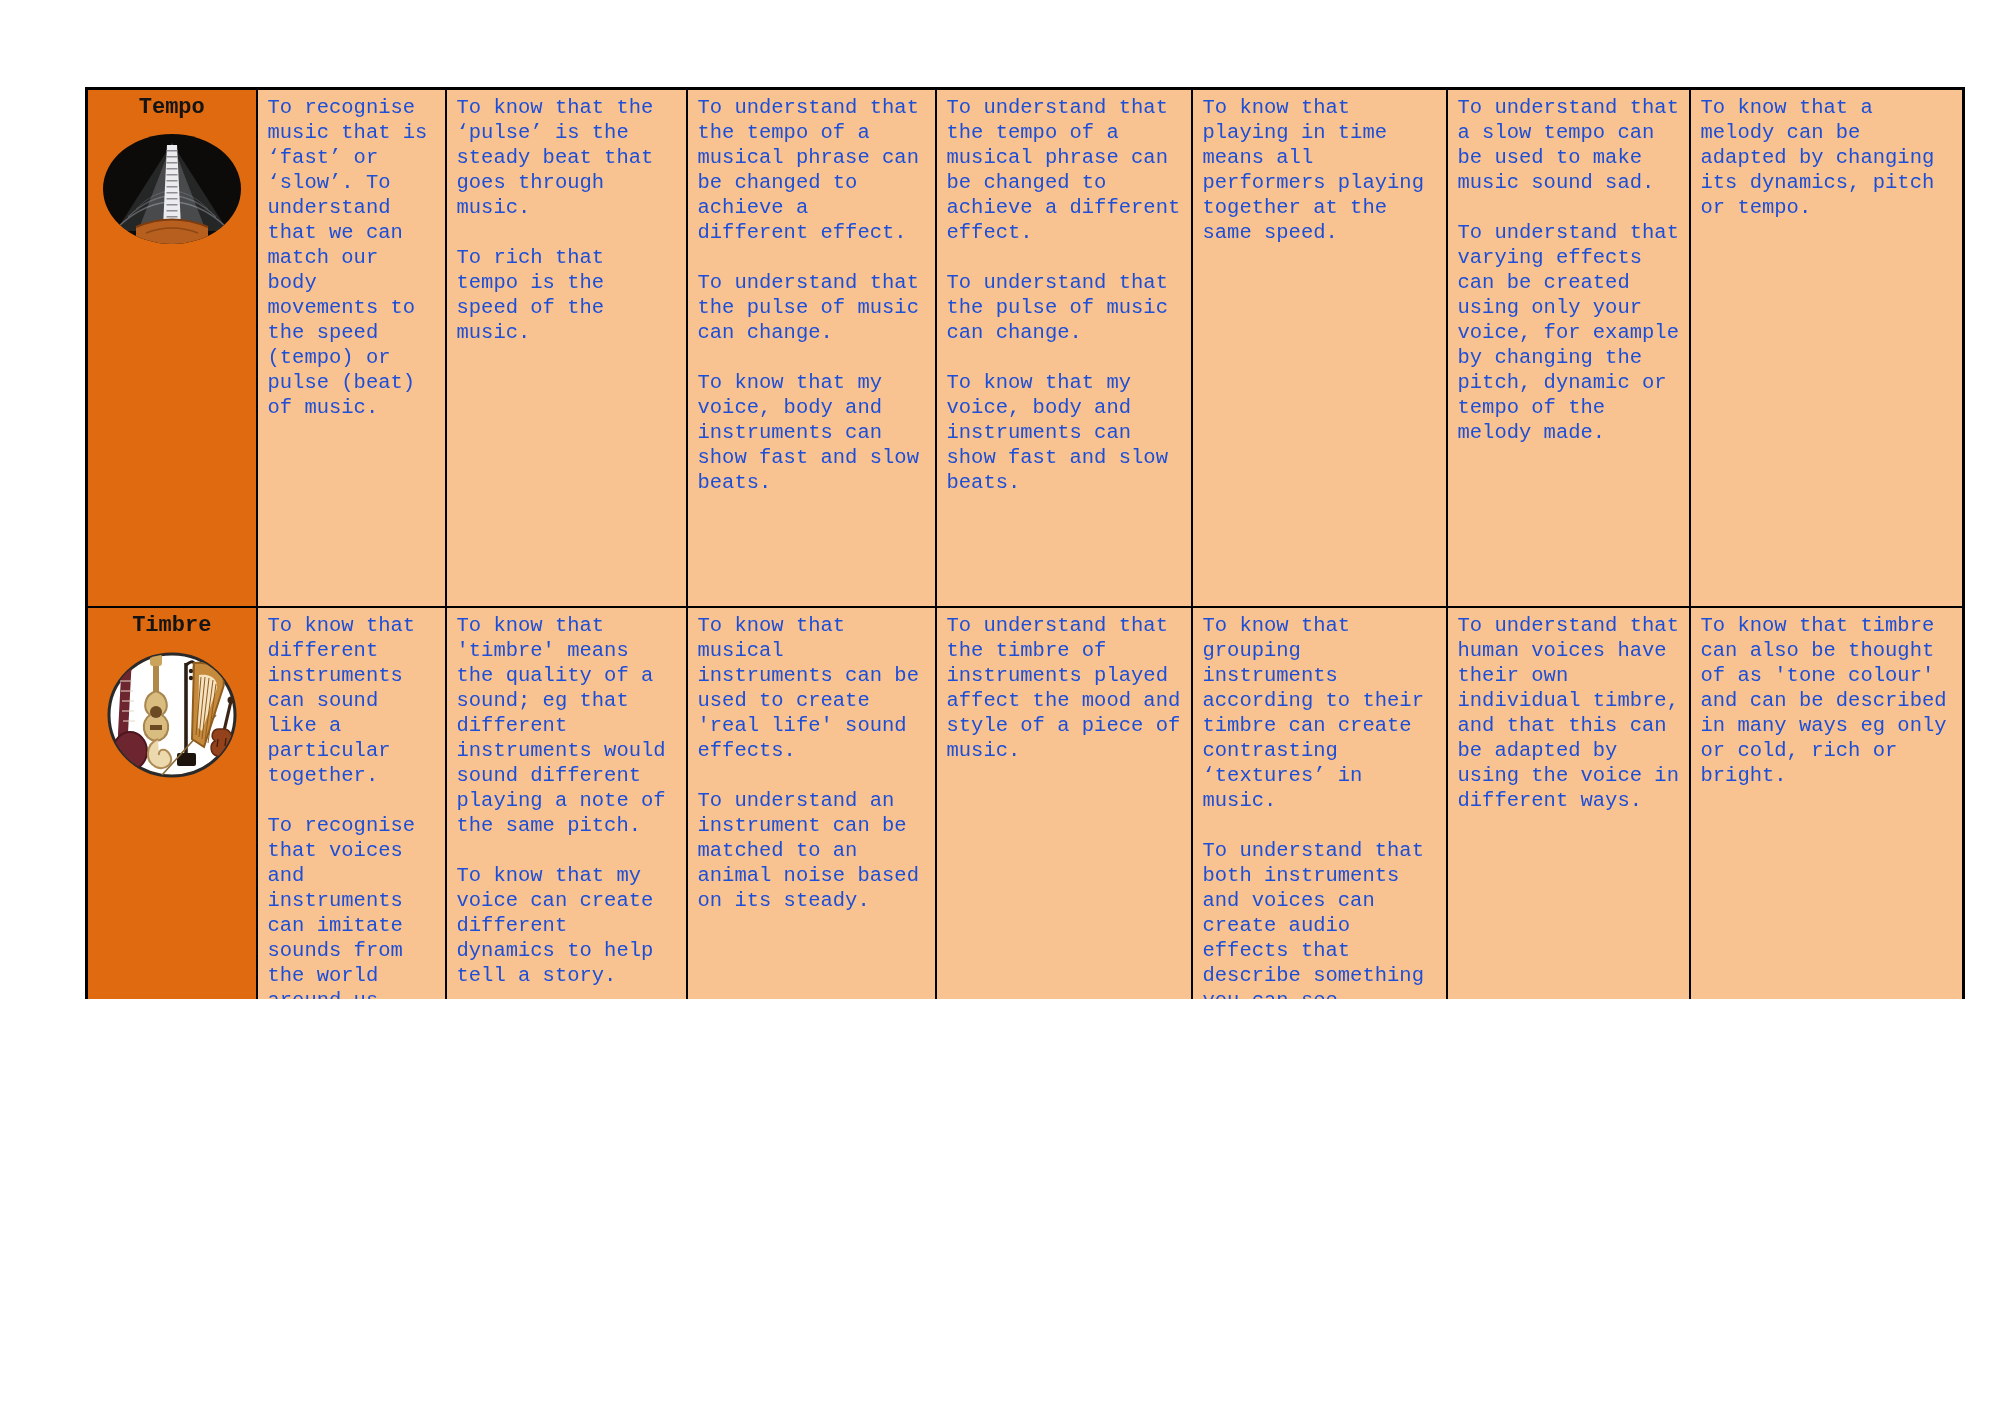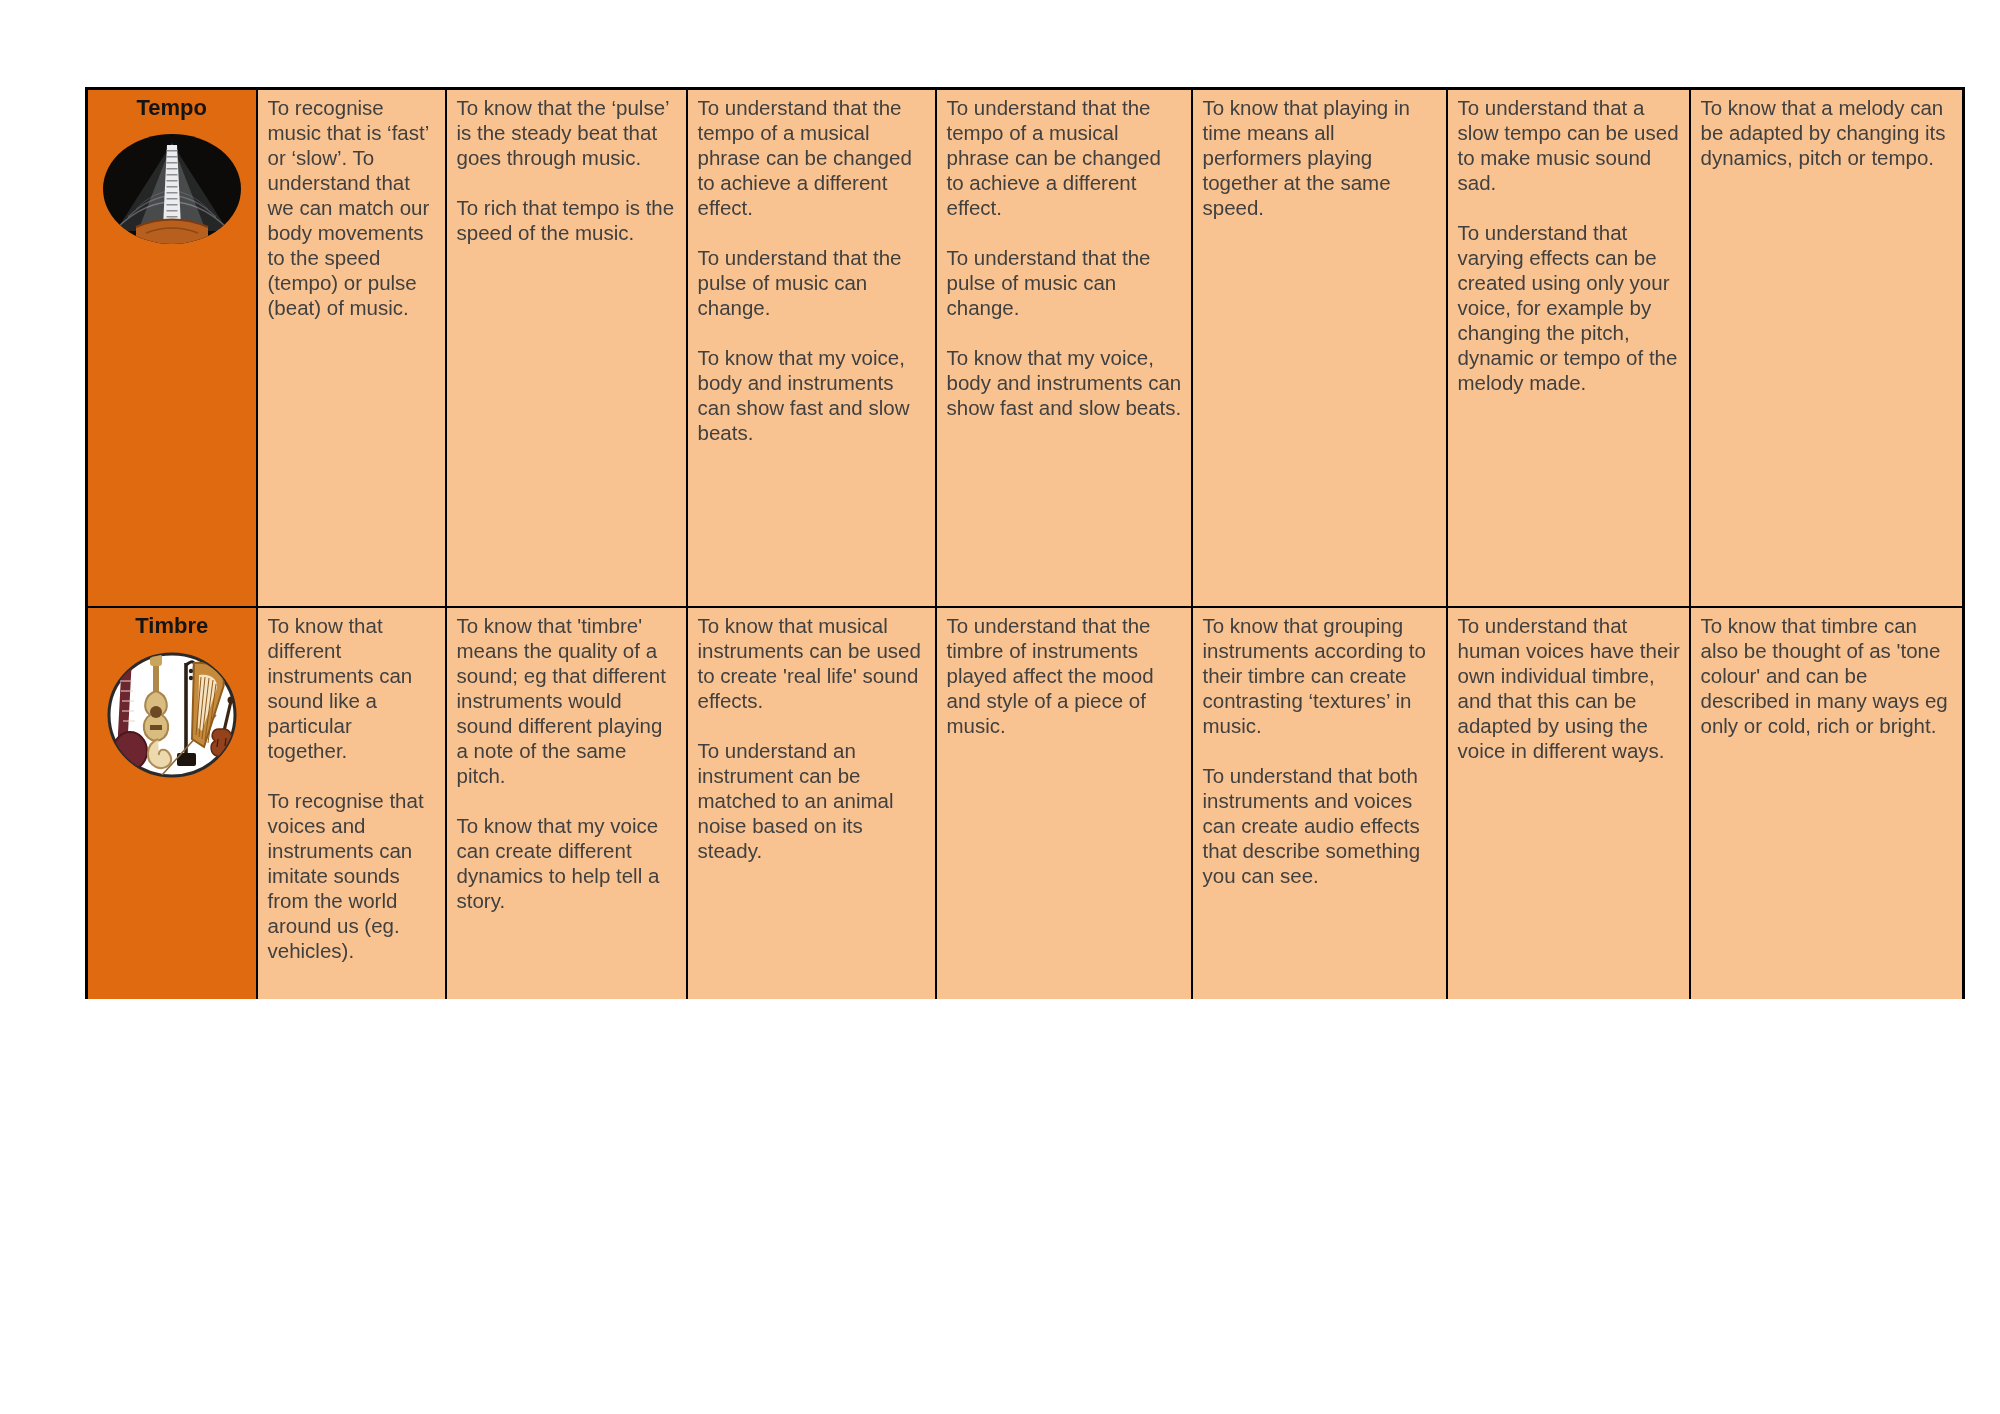--- a/index.html
+++ b/index.html
@@ -1,21 +1,21 @@
 <!DOCTYPE html>
 <html style="--head-bg: #E06A10; --cell-bg: #F9C391; --border-c: #000000; --text-c: #141414;"><head>
 <meta charset="utf-8">
 <style>
   html, body { margin: 0; padding: 0; background: #ffffff; }
   .page {
     position: relative;
     width: 2000px;
     height: 999px;
     background: #ffffff;
-    font-family: Liberation Sans, sans-serif;
+    font-family: Liberation Mono, monospace;
     color: var(--text-c, #111);
   }
   table.curriculum {
     position: absolute;
     left: 85px;
     top: 87px;
     width: 1877px;
     border-collapse: collapse;
     table-layout: fixed;
     border: 3px solid var(--border-c, #000);
@@ -37,21 +37,21 @@
     font-size: 22px;
     line-height: 26px;
     color: #141414;
   }
   .icon-wrap { margin-top: 12px; }
   td.body-cell {
     background: var(--cell-bg, #F9C391);
     padding: 5px 8px 8px 10px;
     font-size: 20.5px;
     line-height: 25px;
-    color: #404040;
+    color: #1d4ed8;
   }
   p.cellp { margin: 0 0 25px 0; }
   p.cellp:last-child { margin-bottom: 0; }
 </style>
 </head>
 <body>
 
 <div class="page">
   <table class="curriculum">
     <colgroup>

